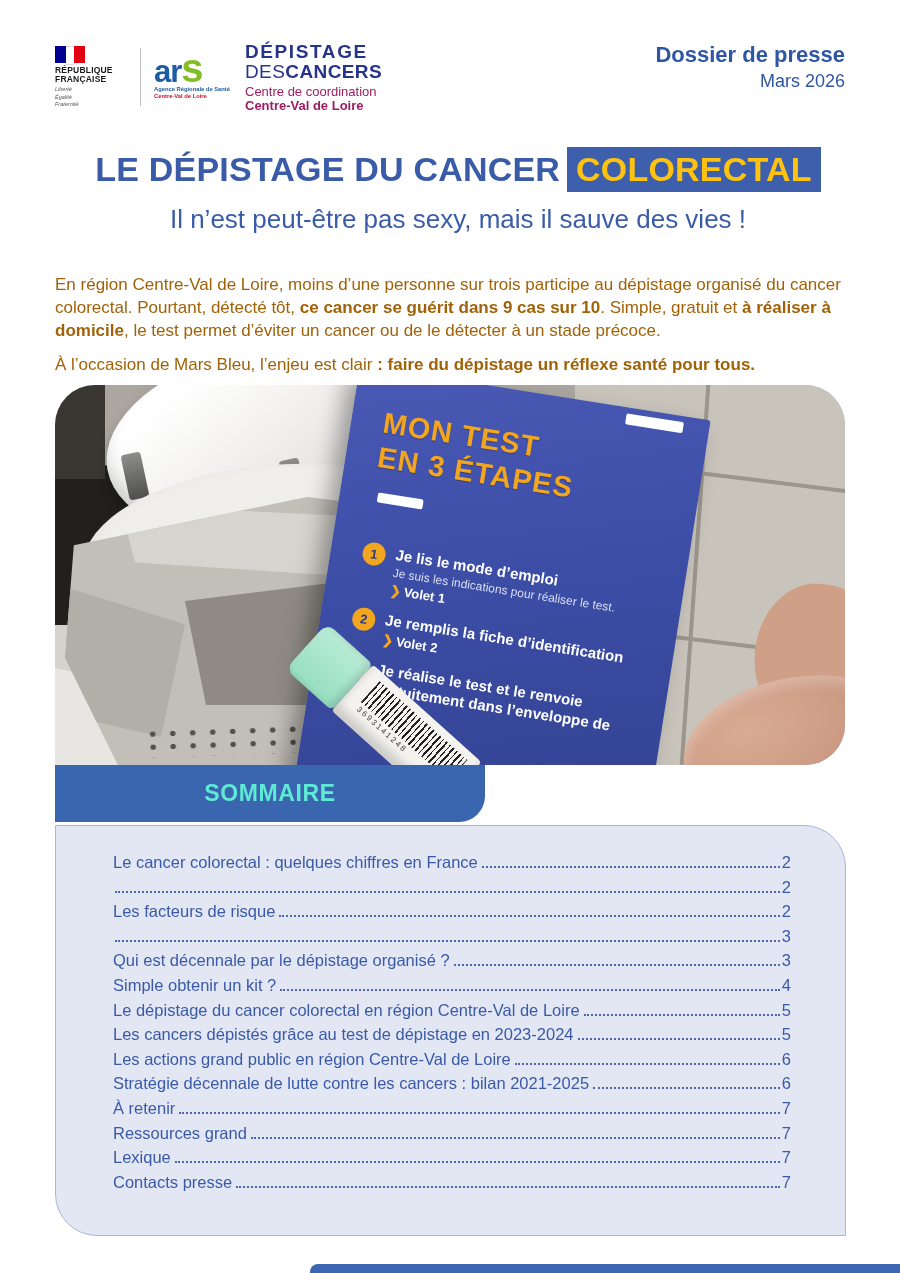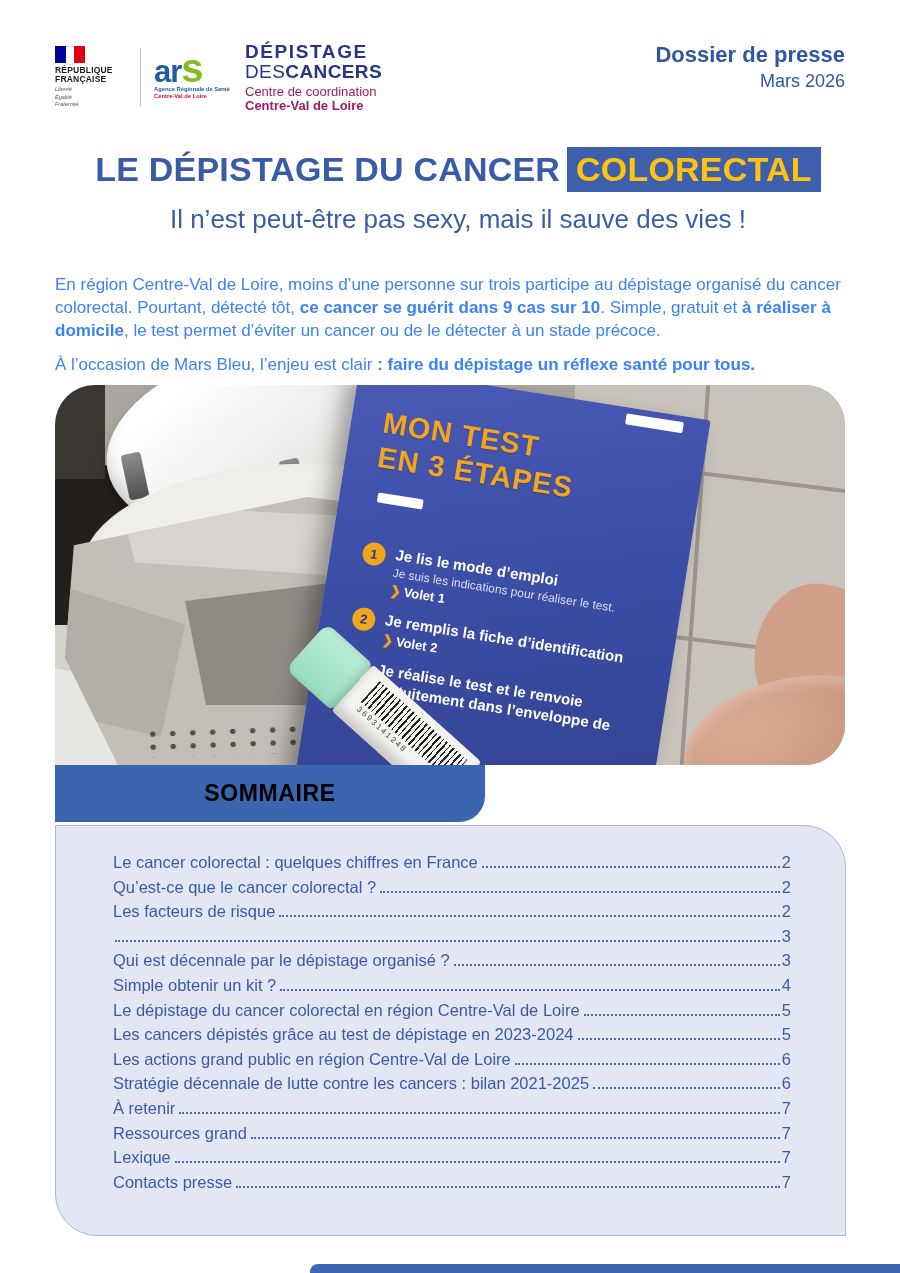--- a/index.html
+++ b/index.html
@@ -34,21 +34,21 @@
   .doc-type{font-size:22px;font-weight:600;text-align:right;}
   .doc-date{font-size:18px;font-weight:500;margin-top:3px;}
 
   
   .title-block{position:absolute;left:16px;right:0;top:150px;text-align:center;color:#3a5ca8;}
   .main-title{font-size:34px;font-weight:700;letter-spacing:.2px;}
   .main-title .hl{background:#3d5fac;color:#ffc20e;padding:3px 9px 4px;margin-left:7px;font-weight:800;}
   .subtitle{font-size:26px;font-weight:500;margin-top:15px;}
 
   
-  .intro{position:absolute;left:55px;width:792px;top:273px;font-size:17px;line-height:23px;color:#3b82f6;}
+  .intro{position:absolute;left:55px;width:792px;top:273px;font-size:17px;line-height:23px;color:#a16207;}
   .intro p{margin:0 0 11px 0;}
   .b{font-weight:700;}
 
   
   .photo{position:absolute;left:55px;top:385px;width:790px;height:380px;overflow:hidden;
          border-radius:40px 40px 40px 0;background:#b0aca6;}
   .photo *{position:absolute;}
   .ph-wall{left:40px;top:0;width:520px;height:115px;background:#aba69f;}
   .ph-tiles{left:520px;top:0;width:270px;height:380px;background:#c8c4bc;}
   .grout{background:#9b958b;}
@@ -110,21 +110,21 @@
   .digits{position:absolute;left:18px;top:38px;font-size:8px;color:#444;letter-spacing:2px;}
   .thumb{left:628px;top:292px;width:230px;height:138px;transform:rotate(-15deg);
          background:radial-gradient(ellipse at 30% 30%,#d9ab93,#bd8770);
          border-radius:45% 55% 40% 50%;box-shadow:inset 0 8px 12px rgba(255,255,255,.25);}
   .hand2{right:-22px;top:198px;width:112px;height:142px;background:#cf9f87;transform:rotate(10deg);
          border-radius:50% 40% 40% 50%;}
 
   
   .som-tab{position:absolute;left:55px;top:765px;width:430px;height:57px;background:#3a65af;
            border-radius:0 0 26px 0;display:flex;align-items:center;justify-content:center;}
-  .som-title{color:#000000;font-size:23px;font-weight:800;letter-spacing:.6px;}
+  .som-title{color:#5eead4;font-size:23px;font-weight:800;letter-spacing:.6px;}
   .toc-panel{position:absolute;left:55px;top:825px;width:791px;height:411px;background:#e3e7f4;
              border:1.5px solid #a9b6dc;border-radius:0 42px 0 42px;box-sizing:border-box;
              padding:27px 54px 0 57px;}
   .toc-row{display:flex;align-items:baseline;height:24.6px;color:#3a5aa8;font-size:16.5px;}
   .toc-label{white-space:nowrap;padding-right:2px;}
   .toc-dots{flex:1;border-bottom:2px dotted #3a5aa8;margin:0 1px 4px 2px;opacity:.9;}
   .toc-page{padding-left:1px;}
 
   .next-page-edge{position:absolute;left:310px;top:1264px;width:590px;height:9px;
                   background:#3c66b1;border-radius:8px 0 0 0;}
@@ -249,21 +249,20 @@
     <span class="som-title">SOMMAIRE</span>
   </div>
   <div class="toc-panel">
     <div id="toc-list">
         <div class="toc-row">
           <span class="toc-label">Le cancer colorectal : quelques chiffres en France</span>
           <span class="toc-dots"></span>
           <span class="toc-page">2</span>
         </div>
         <div class="toc-row">
-          <span class="toc-label">Qu’est-ce que le cancer colorectal ?</span>
           <span class="toc-dots"></span>
           <span class="toc-page">2</span>
         </div>
         <div class="toc-row">
           <span class="toc-label">Les facteurs de risque</span>
           <span class="toc-dots"></span>
           <span class="toc-page">2</span>
         </div>
         <div class="toc-row">
           <span class="toc-dots"></span>

